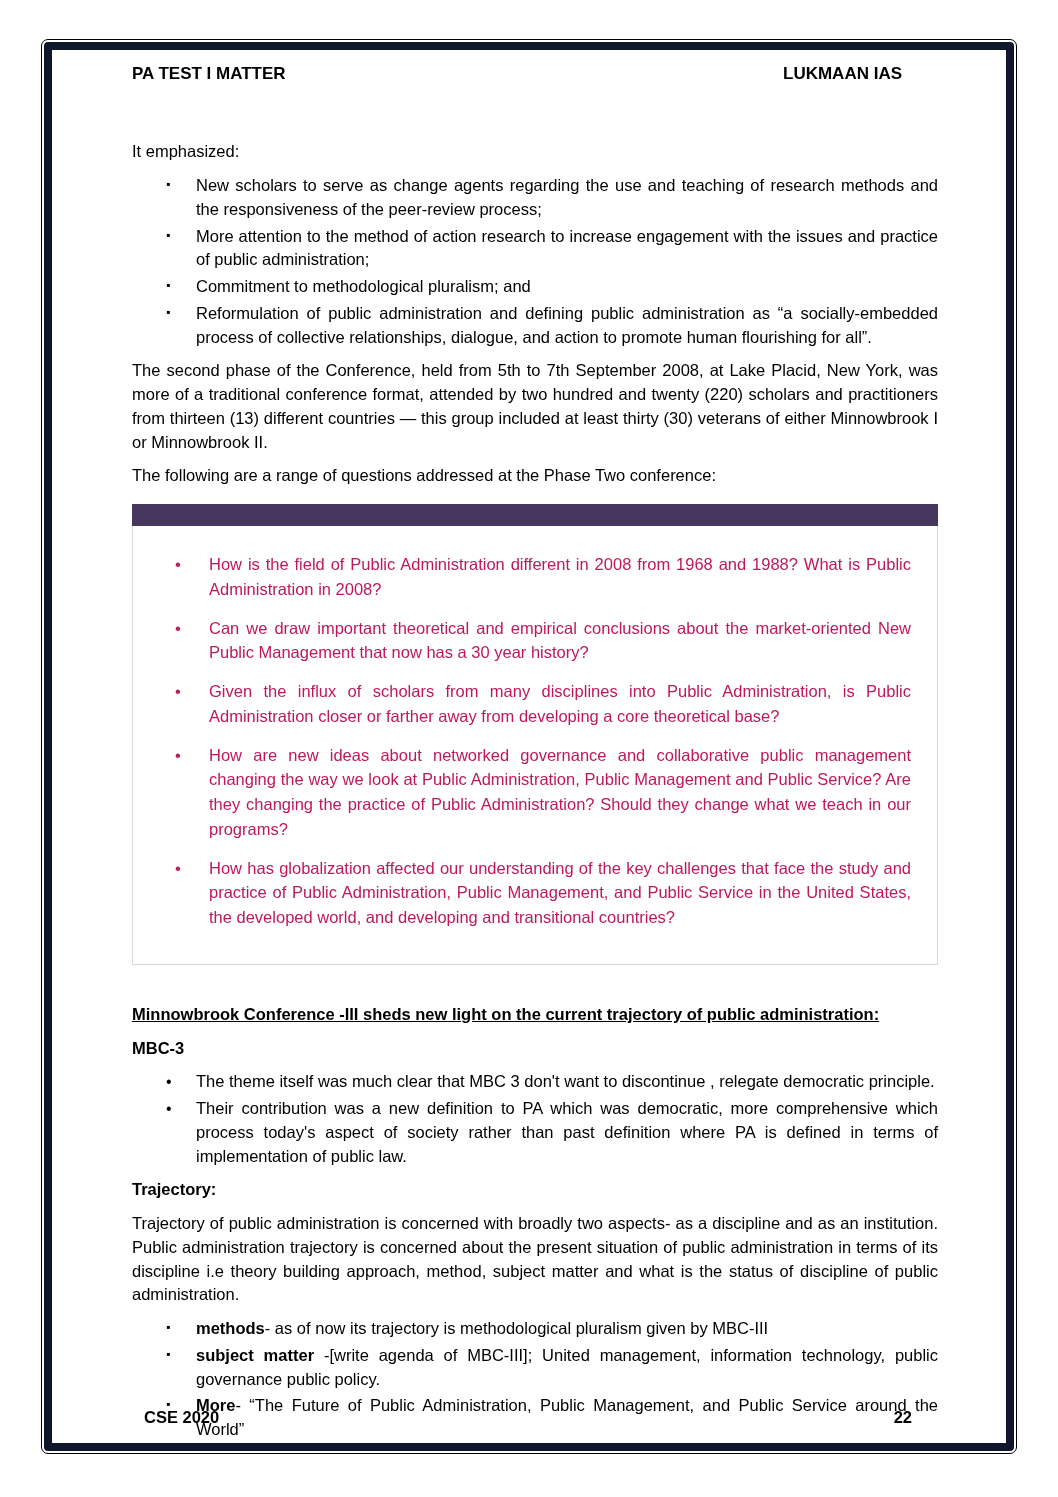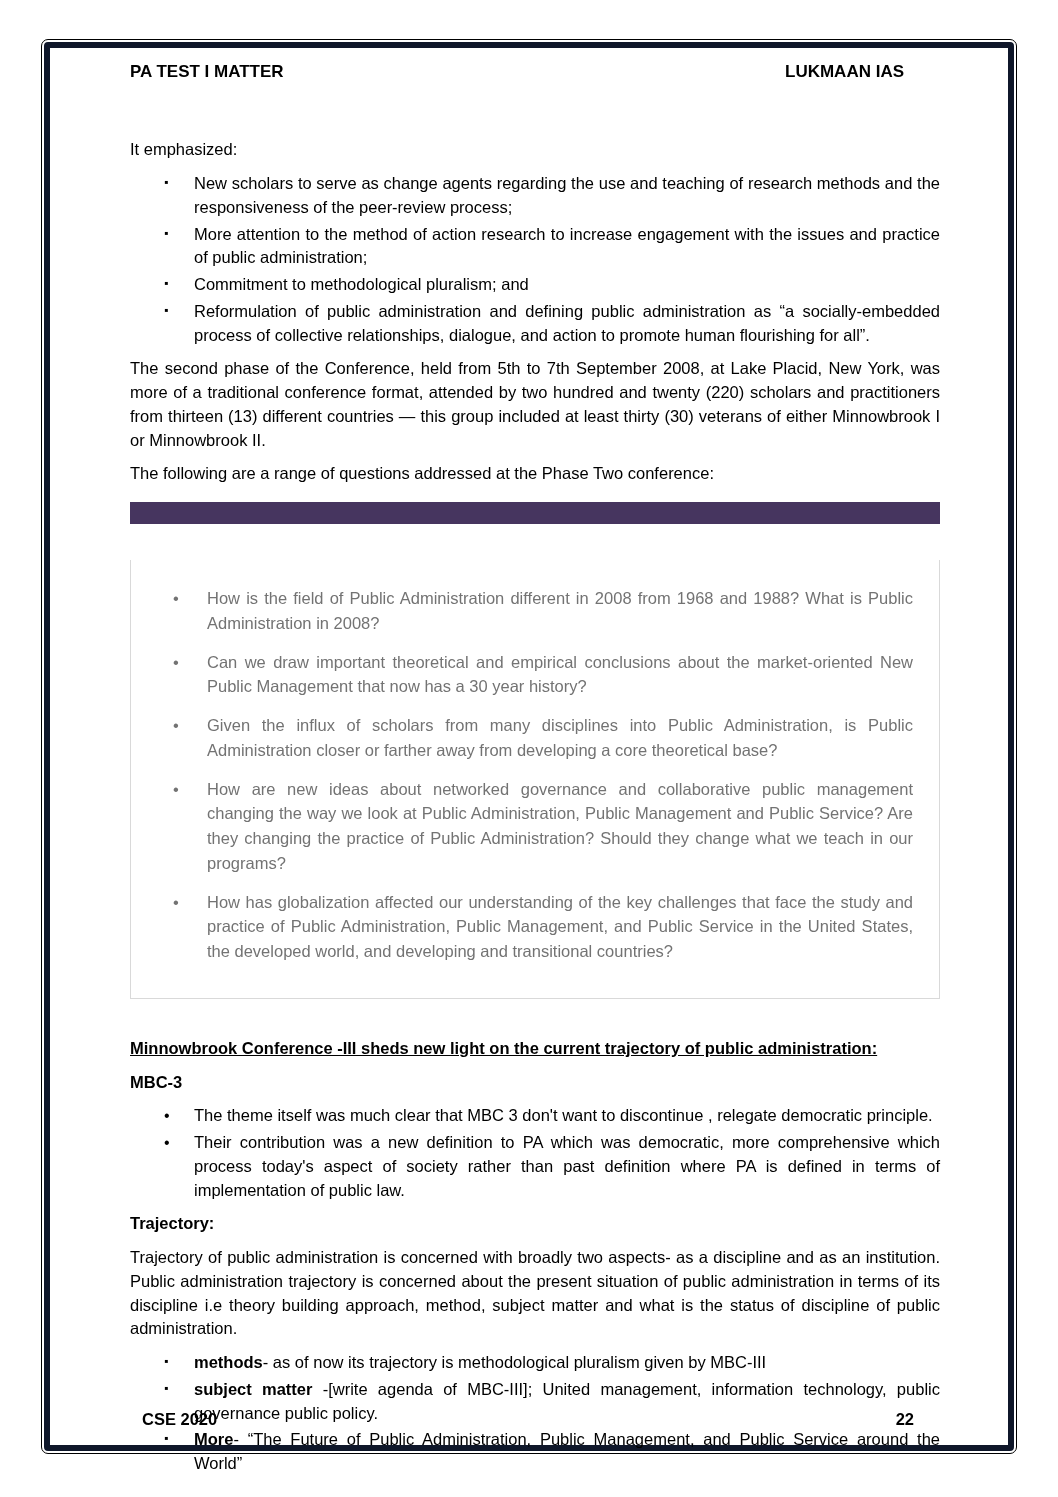--- a/index.html
+++ b/index.html
@@ -14,21 +14,21 @@
     font-family: "Liberation Sans", sans-serif;
     color: #000000;
     overflow: hidden;
   }
   .page-frame {
     position: absolute;
     top: 42px;
     left: 44px;
     right: 44px;
     bottom: 46px;
-    border: 6px solid #0f172a;
+    border: 8px solid #0f172a;
     outline: 1px solid #000000;
     outline-offset: 2px;
     border-radius: 4px;
     background: #ffffff;
   }
   .content {
     position: absolute;
     top: 12px;
     left: 80px;
     right: 68px;
@@ -69,22 +69,21 @@
 
   .questions-wrap { margin-top: 16px; margin-bottom: 38px; }
   .q-bar {
     height: 22px;
     background: #46355f;
   }
   .q-box {
     border: 1px solid #d9d9d9;
     border-top: none;
     padding: 26px 26px 20px 14px;
-    color: #737373;
-    margin-top: 36px;
+    color: #be185d;
   }
   .q-li {
     position: relative;
     padding-left: 62px;
     margin-bottom: 14px;
     text-align: justify;
     line-height: 1.5;
   }
   .q-li::before {
     content: "•";

